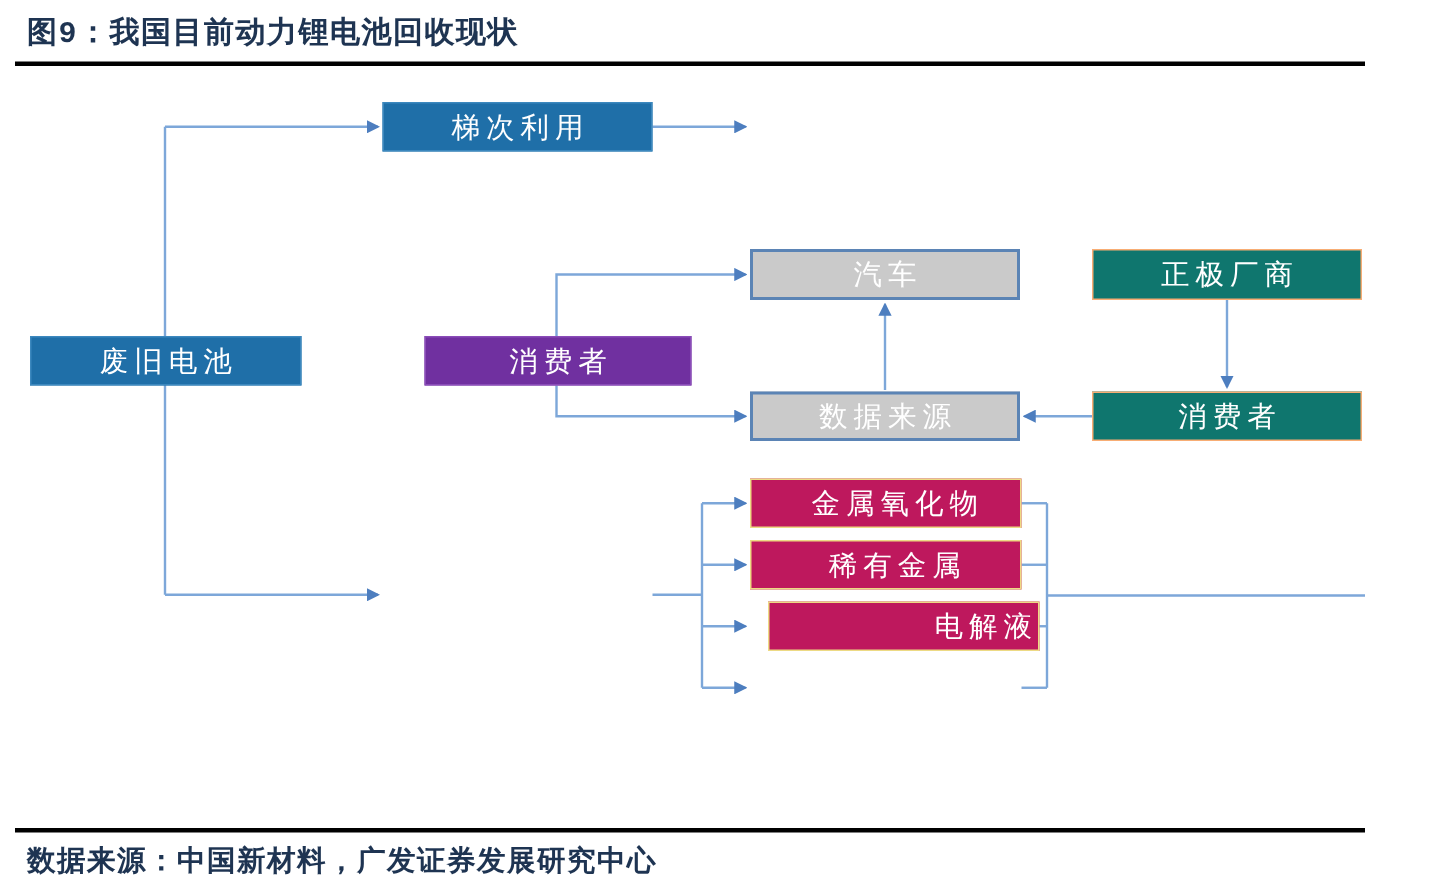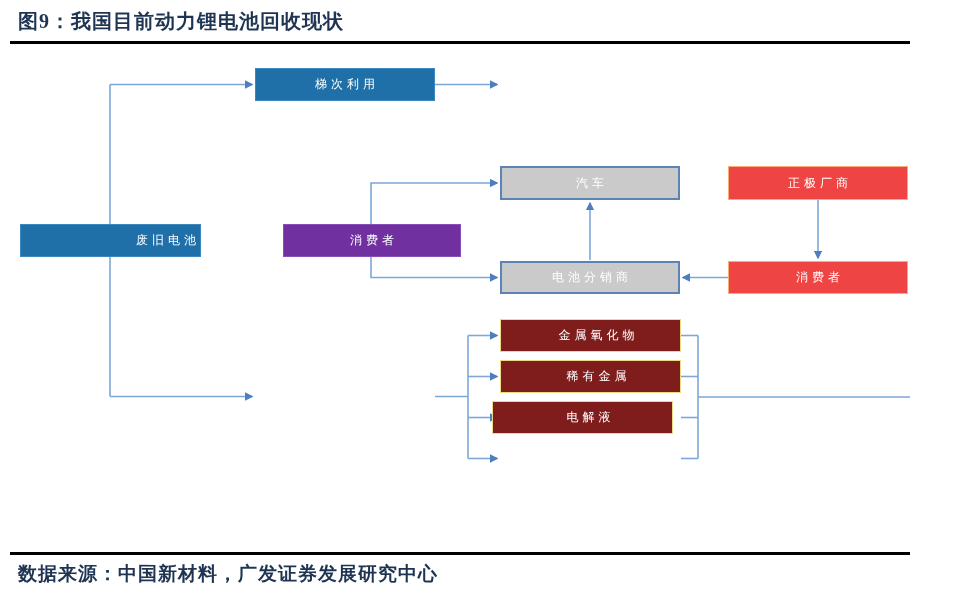--- a/index.html
+++ b/index.html
@@ -1,40 +1,40 @@
 <!DOCTYPE html>
 <html><head>
 <meta charset="utf-8">
 <style>
   html,body{margin:0;padding:0;background:#fff;}
   .canvas{
     position:relative;width:910px;height:594px;background:#ffffff;overflow:hidden;
-    font-family:Liberation Serif, serif;
+    font-family:Liberation Mono, monospace;
   }
   .fig-title{
     position:absolute;left:18px;top:8px;font-size:20px;font-weight:bold;
     color:#1e3452;letter-spacing:1px;white-space:nowrap;
   }
   .rule{position:absolute;left:10px;width:938px;background:#000;}
   .rule-top{top:41px;height:3px;}
   .rule-bottom{top:552px;height:3px;}
   .source-note{
     position:absolute;left:18px;top:561px;font-size:19px;font-weight:bold;
     color:#1e3452;letter-spacing:1px;white-space:nowrap;
   }
   .edges{position:absolute;left:0;top:0;z-index:1;}
   .box{
     position:absolute;z-index:2;display:flex;align-items:center;justify-content:center;
-    color:#ffffff;font-size:12px;letter-spacing:4px;text-indent:4px;
+    color:#ffffff;font-size:19px;letter-spacing:4px;text-indent:4px;
     box-sizing:border-box;white-space:nowrap;
   }
   .box-blue  {background:#1f6fa8;border:1px solid #3c88be;}
   .box-purple{background:#7030a0;border:1px solid #8a4cb8;}
-  .box-orange{background:#ef4444;border:1px solid #f8ad74;}
-  .box-yellow{background:#7f1d1d;border:1px solid #edda84;padding-left:12px;}
+  .box-orange{background:#0f766e;border:1px solid #f8ad74;}
+  .box-yellow{background:#be185d;border:1px solid #edda84;padding-left:12px;}
   .box-gray  {background:#cacaca;border:2px solid #5b84b5;}
 </style>
 </head>
 <body>
 
 <div class="canvas">
 
   <div class="fig-title">图9：我国目前动力锂电池回收现状</div>
   <div class="rule rule-top"></div>
 
@@ -64,47 +64,47 @@
       <path d="M681,376.5 H698"></path>
       <path d="M681,417.5 H698"></path>
       <path d="M681,458.5 H698"></path>
       <path d="M698,335.5 V458.5"></path>
       <path d="M698,397 H927 V183.5"></path>
       <path d="M927,183.5 H911" marker-end="url(#arr)"></path>
       <path d="M927,277.5 H911" marker-end="url(#arr)"></path>
     </g>
   </svg>
 
-  <div class="box box-blue" style="left:20px;  top:224px; width:181px; height:33px;justify-content:flex-end;">
+  <div class="box box-blue" style="left:20px;  top:224px; width:181px; height:33px;">
       <span>废旧电池</span>
     </div>
   <div class="box box-blue" style="left:255px; top:68px;  width:180px; height:33px;">
       <span>梯次利用</span>
     </div>
   <div class="box box-purple" style="left:283px; top:224px; width:178px; height:33px;">
       <span>消费者</span>
     </div>
   <div class="box box-gray" style="left:500px; top:166px; width:180px; height:34px;text-align:right;">
       <span>汽车</span>
     </div>
   <div class="box box-gray" style="left:500px; top:261px; width:180px; height:33px;">
-      <span>电池分销商</span>
+      <span>数据来源</span>
     </div>
   <div class="box box-orange" style="left:728px; top:166px; width:180px; height:34px;">
       <span>正极厂商</span>
     </div>
   <div class="box box-orange" style="left:728px; top:261px; width:180px; height:33px;">
       <span>消费者</span>
     </div>
   <div class="box box-yellow" style="left:500px; top:319px; width:181px; height:33px;">
       <span>金属氧化物</span>
     </div>
   <div class="box box-yellow" style="left:500px; top:360px; width:181px; height:33px;text-align:center;">
       <span>稀有金属</span>
     </div>
-  <div class="box box-yellow" style="left:492px; top:401px; width:181px; height:33px;">
+  <div class="box box-yellow" style="left:512px; top:401px; width:181px; height:33px;justify-content:flex-end;">
       <span>电解液</span>
     </div>
 
   <div class="rule rule-bottom"></div>
   <div class="source-note">数据来源：中国新材料，广发证券发展研究中心</div>
 
 </div>
 
 </body></html>

